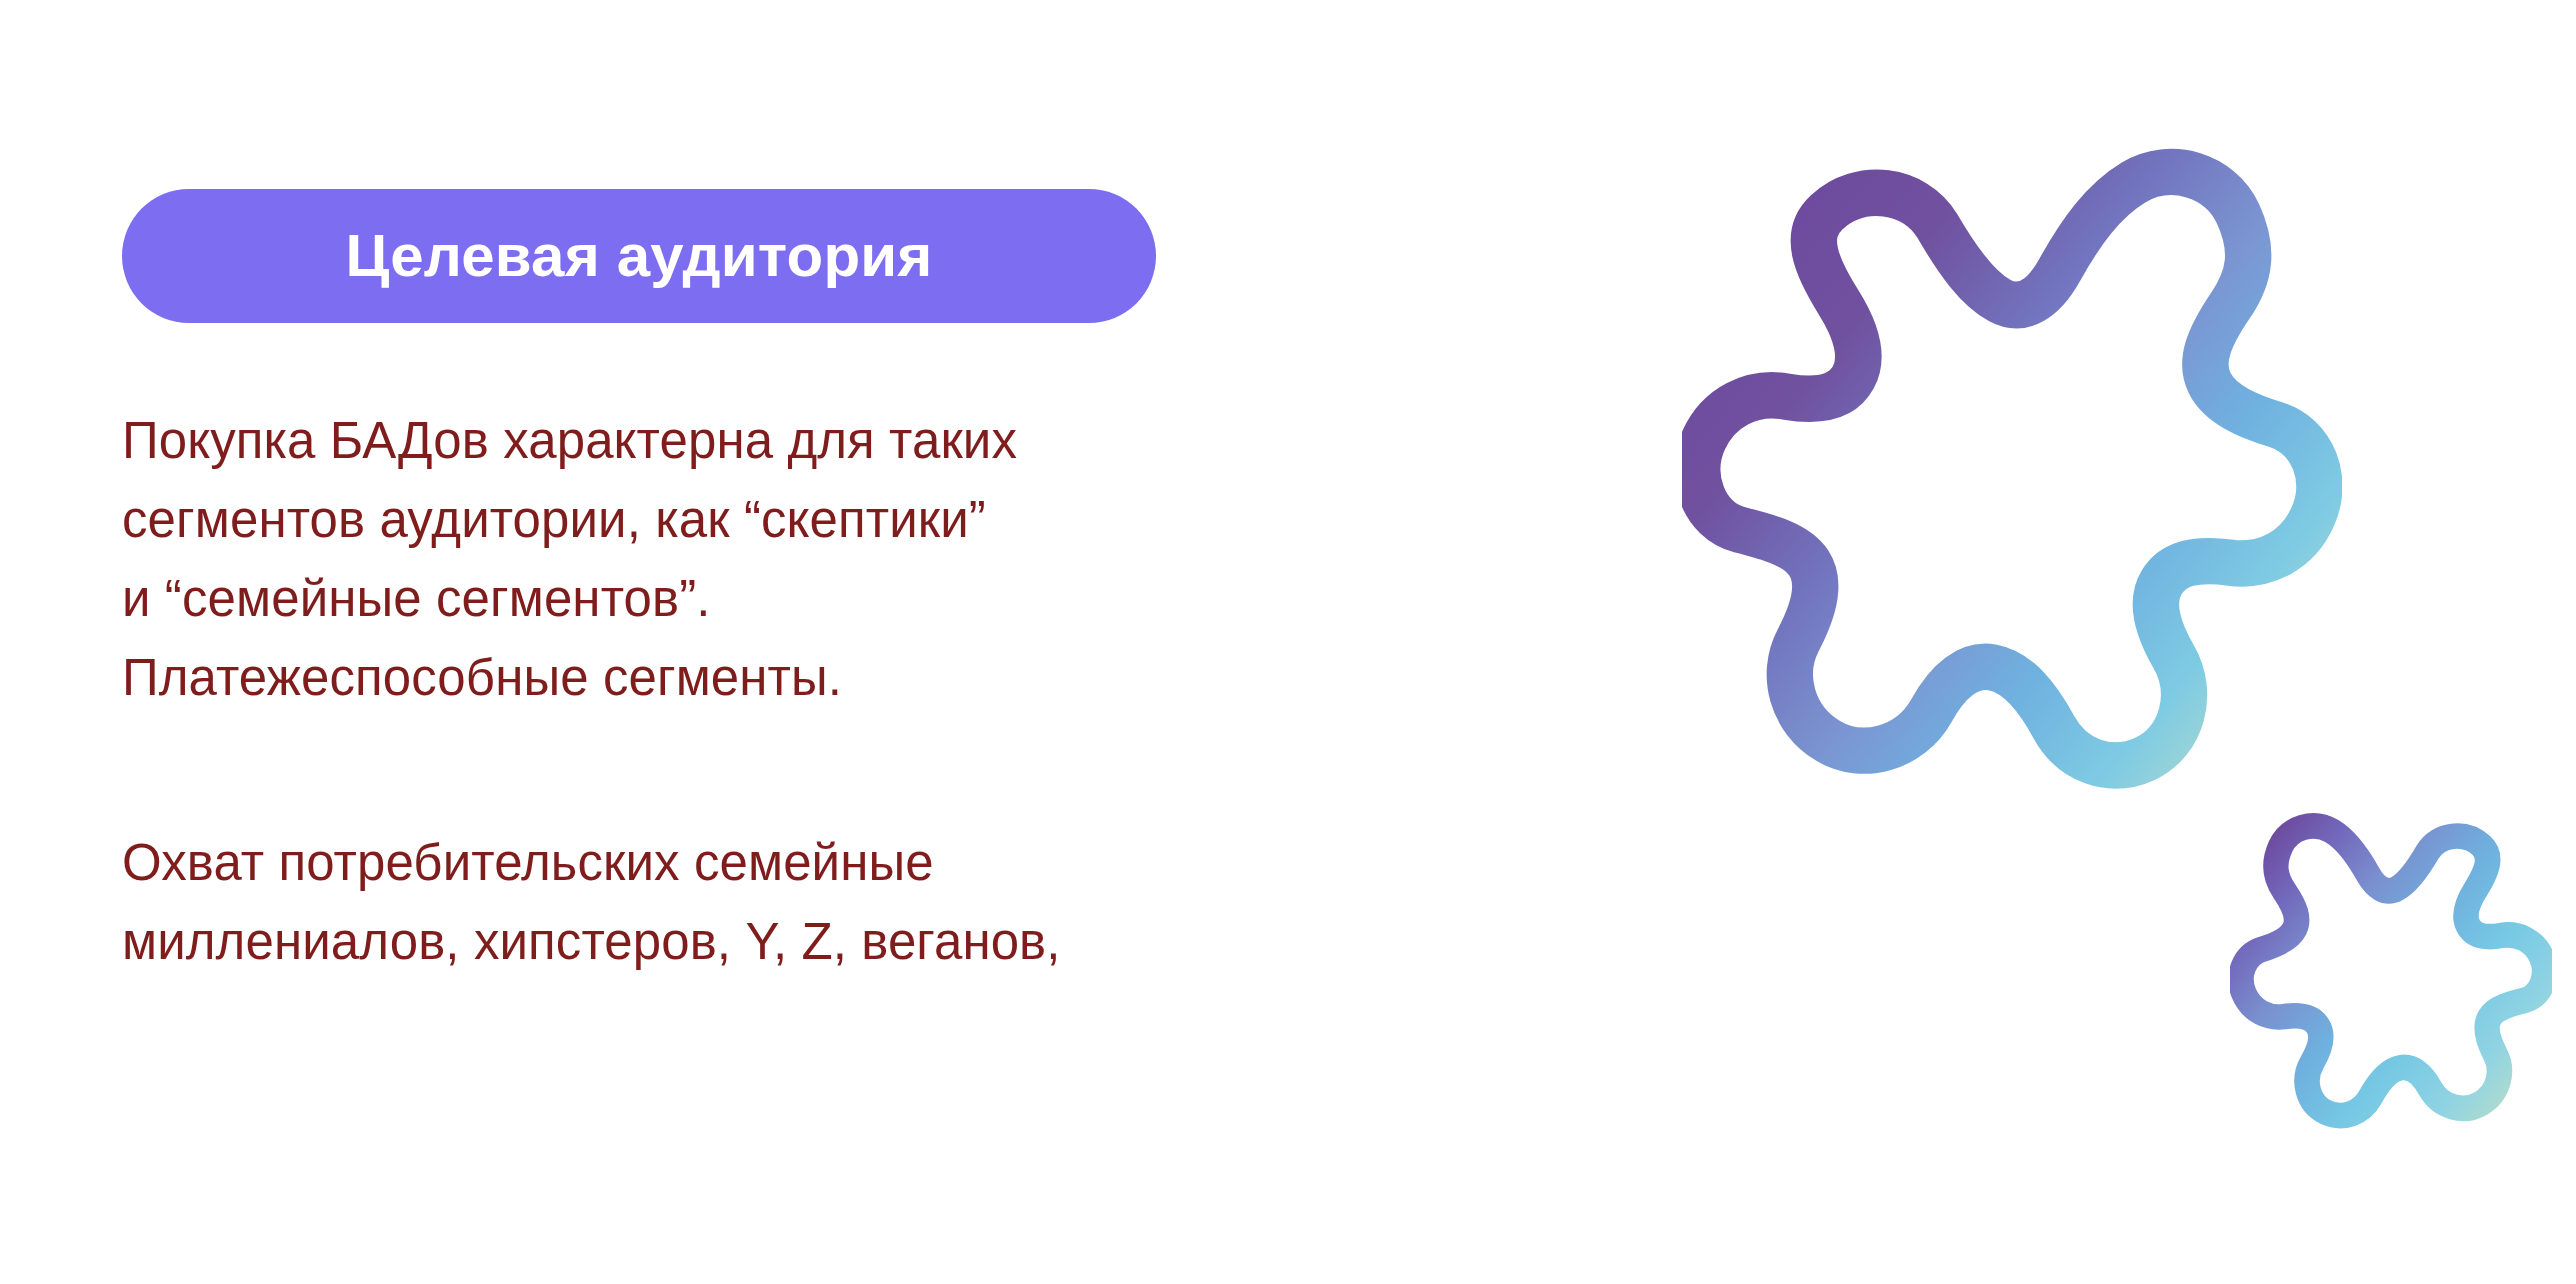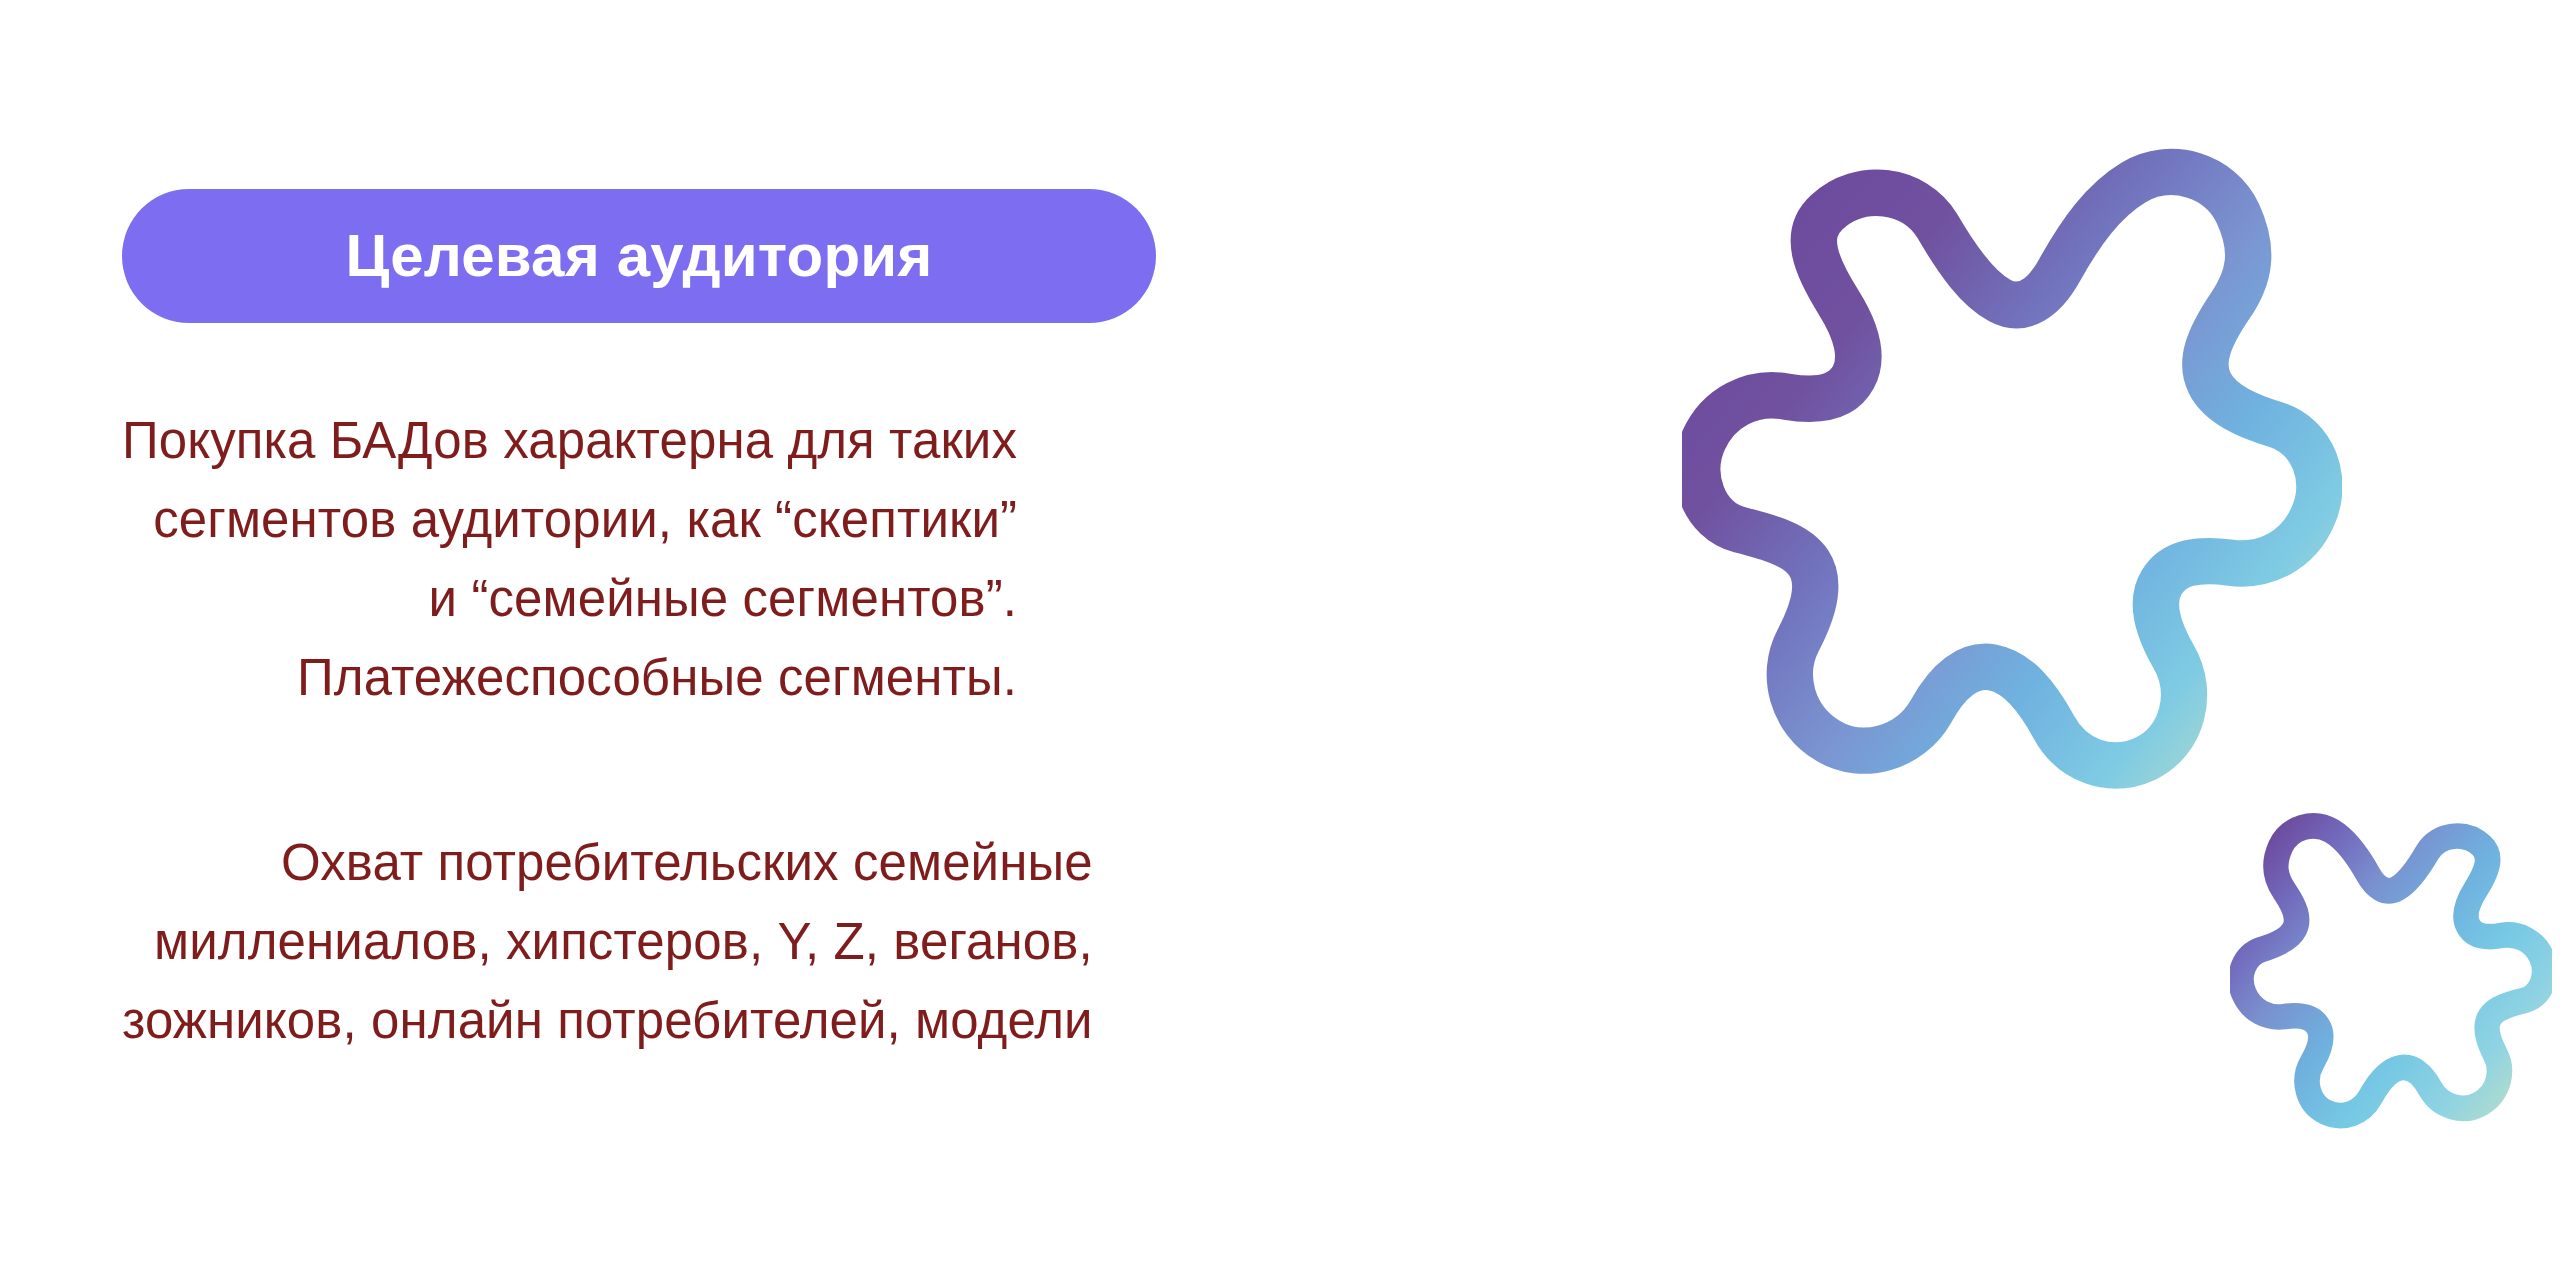--- a/index.html
+++ b/index.html
@@ -15,21 +15,20 @@
     font-family: "Liberation Sans", "DejaVu Sans", sans-serif;
     -webkit-font-smoothing: antialiased;
   }
 
   #slide {
     position: absolute;
     inset: 0;
     width: 2576px;
     height: 1285px;
     background: #ffffff;
-    text-align: right;
   }
 
   
   .content-column {
     position: absolute;
     left: 122px;
     top: 0;
     width: 1465px;
     height: 1285px;
   }
@@ -106,21 +105,20 @@
     <div class="body-paragraph" id="paragraph-one">
       <span class="line">Покупка БАДов характерна для таких</span>
       <span class="line">сегментов аудитории, как “скептики”</span>
       <span class="line">и “семейные сегментов”.</span>
       <span class="line">Платежеспособные сегменты.</span>
     </div>
 
     <div class="body-paragraph" id="paragraph-two">
       <span class="line">Охват потребительских семейные</span>
       <span class="line">миллениалов, хипстеров, Y, Z, веганов,</span>
-      <span class="line">зожников, онлайн потребителей, модели</span>
     </div>
 
   </div>
 
   <div class="shape" id="shape-large">
     <svg viewBox="0 0 820 860" xmlns="http://www.w3.org/2000/svg" aria-hidden="true">
       <defs>
         <linearGradient id="gradLarge" x1="0.04" y1="0.18" x2="0.98" y2="0.92">
           <stop offset="0.00" stop-color="#6d4a9e"></stop>
           <stop offset="0.18" stop-color="#70519f"></stop>

